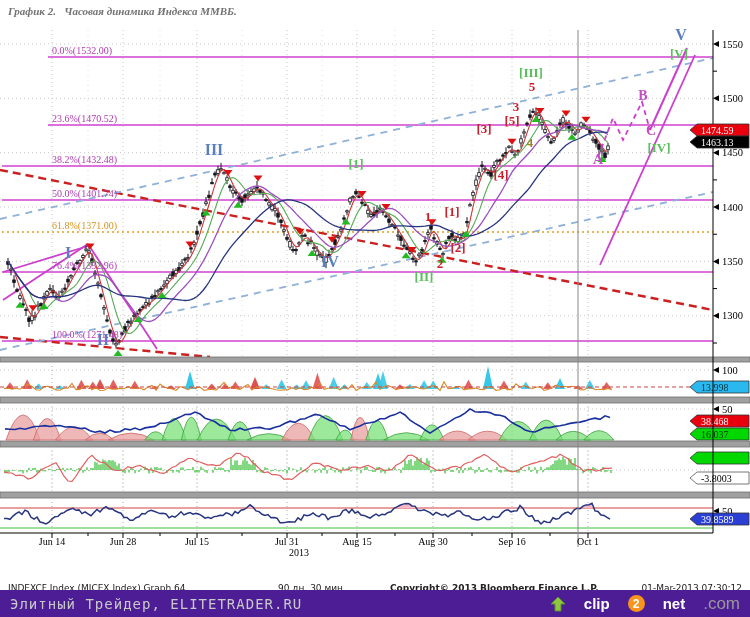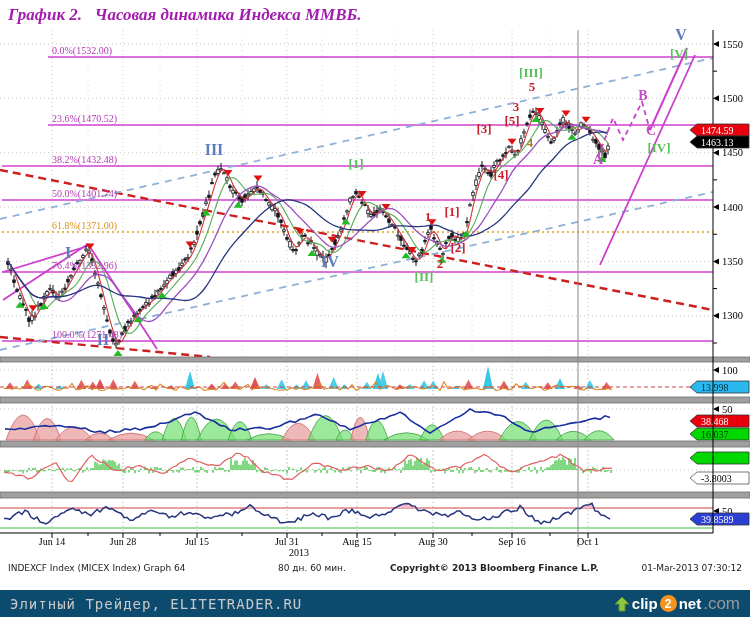--- a/index.html
+++ b/index.html
@@ -1,28 +1,28 @@
 <!DOCTYPE html>
 <html><head>
 <meta charset="utf-8">
 <style>
   html,body{margin:0;padding:0;background:#fff;}
   body{width:750px;height:617px;position:relative;overflow:hidden;font-family:"Liberation Sans",sans-serif;}
   #chart-svg{position:absolute;left:0;top:0;}
   .title{position:absolute;left:8px;top:5px;font-family:"Liberation Serif",serif;
-         font-style:italic;font-weight:bold;font-size:17px;color:#a21caf;white-space:pre;}
-  .inforow{position:absolute;top:563px;font-size:9px;color:#222;font-family:"DejaVu Sans",sans-serif;}
+         font-style:italic;font-weight:bold;font-size:11px;color:#737373;white-space:pre;}
+  .inforow{position:absolute;top:583px;font-size:9px;color:#222;font-family:"DejaVu Sans",sans-serif;}
   .info-src{left:8px;}
   .info-period{left:278px;}
   .info-copy{left:390px;font-weight:bold;}
   .info-time{right:8px;}
-  .footer{position:absolute;left:0;top:590px;width:750px;height:27px;background:#0c4a6e;
+  .footer{position:absolute;left:0;top:590px;width:750px;height:27px;background:#4c1d95;
           display:flex;align-items:center;justify-content:space-between;box-sizing:border-box;padding:0 10px;}
   .footer-text{color:#c9c9c9;font-family:"DejaVu Sans Mono",monospace;font-size:14px;letter-spacing:1px;}
-  .c2n{display:flex;align-items:center;gap:2px;cursor:pointer;}
+  .c2n{display:flex;align-items:center;gap:18px;cursor:pointer;}
   .c2n-word{color:#fff;font-weight:bold;font-size:15px;}
   .c2n-two{display:inline-flex;width:17px;height:17px;border-radius:50%;background:#f7941d;color:#fff;
            font-weight:bold;font-size:12px;align-items:center;justify-content:center;}
   .c2n-com{color:#999;font-size:17px;}
 </style>
 </head>
 <body>
 
 <svg id="chart-svg" width="750" height="585">
     <line x1="52" y1="30" x2="52" y2="533" stroke="#c8c8c8" stroke-width="1" stroke-dasharray="1,3"></line>
@@ -1016,21 +1016,21 @@
     <line x1="322" y1="533" x2="322" y2="536" stroke="#000000" stroke-width="1"></line>
     <line x1="395" y1="533" x2="395" y2="536" stroke="#000000" stroke-width="1"></line>
     <line x1="472" y1="533" x2="472" y2="536" stroke="#000000" stroke-width="1"></line>
     <line x1="550" y1="533" x2="550" y2="536" stroke="#000000" stroke-width="1"></line>
     <text x="299" y="556" font-size="10" fill="#000000" text-anchor="middle" font-family="&quot;Liberation Serif&quot;, serif">2013</text>
   </svg>
 
 <div class="title">График 2.   Часовая динамика Индекса ММВБ.</div>
 
 <div class="inforow info-src">INDEXCF Index (MICEX Index) Graph 64</div>
-<div class="inforow info-period">80 дн. 60 мин.</div>
+<div class="inforow info-period">90 дн. 30 мин.</div>
 <div class="inforow info-copy">Copyright© 2013 Bloomberg Finance L.P.</div>
 <div class="inforow info-time">01-Mar-2013 07:30:12</div>
 
 <div class="footer">
   <span class="footer-text">Элитный Трейдер, ELITETRADER.RU</span>
   <span class="c2n">
     <svg width="16" height="16" viewBox="0 0 16 16">
       <polygon points="8,1 15,8 11,8 11,15 5,15 5,8 1,8" fill="#8dc63f" stroke="#5a8f2f" stroke-width="1"></polygon>
     </svg>
     <span class="c2n-word">clip</span>

